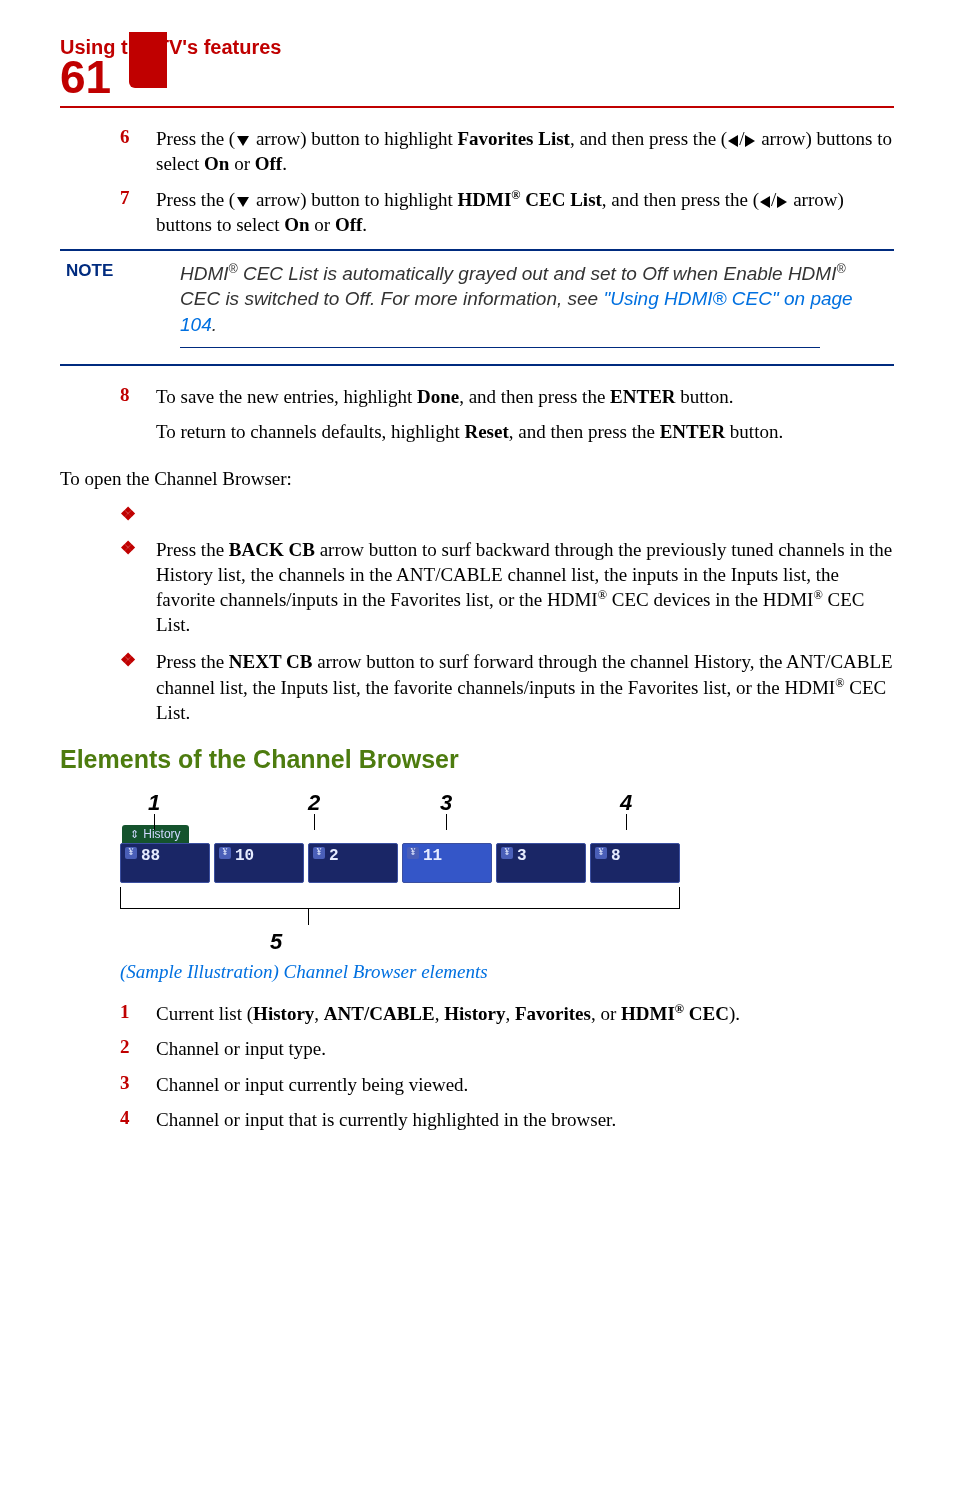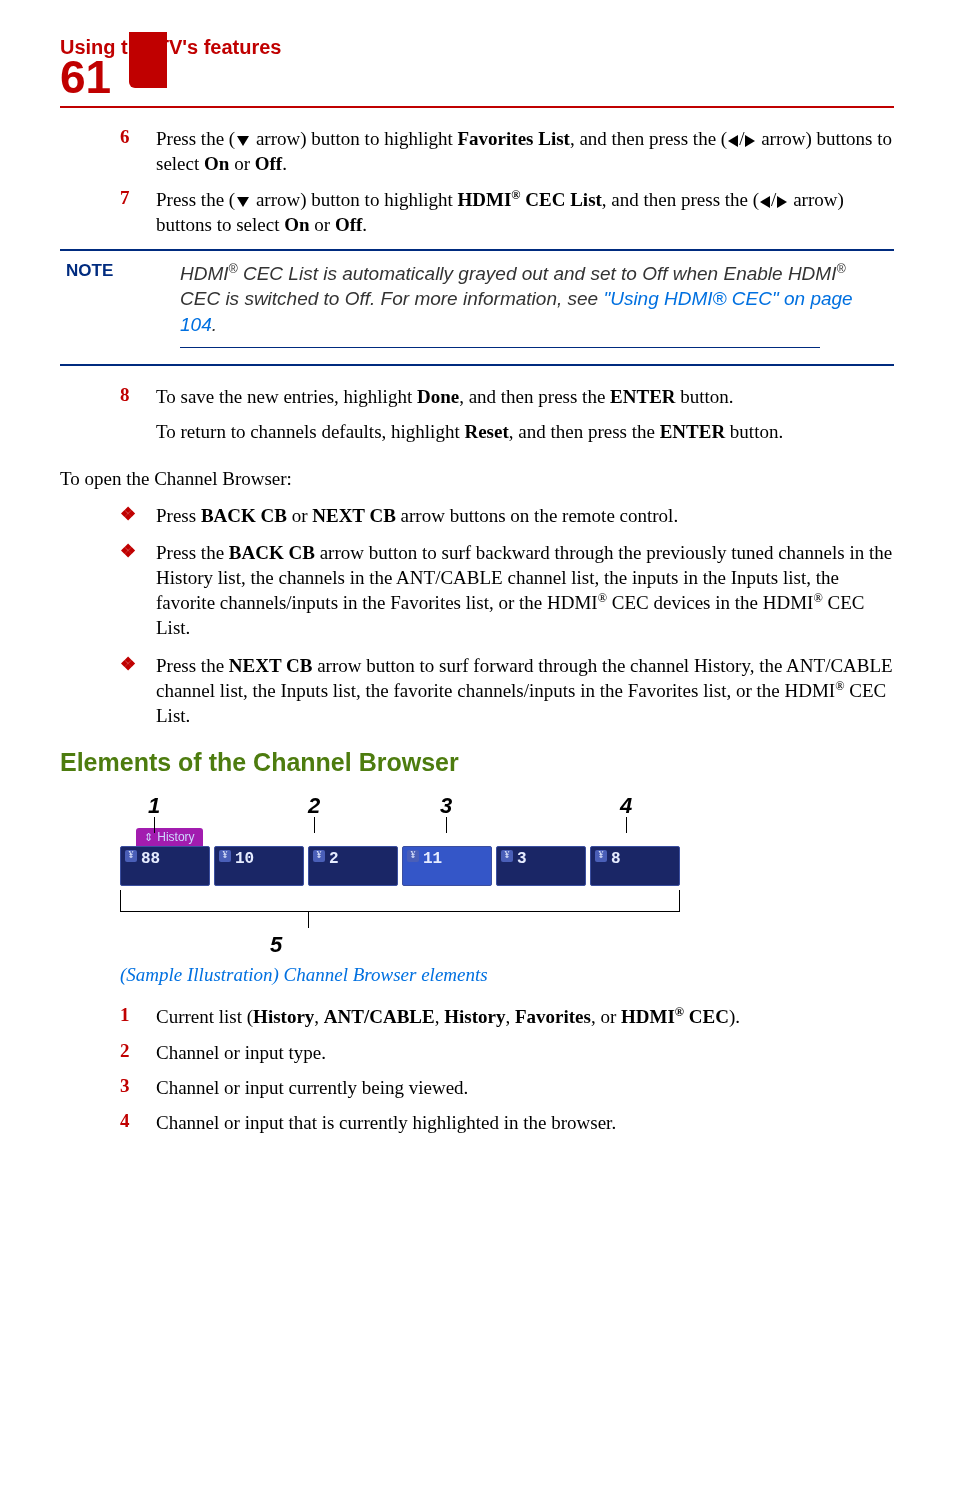--- a/index.html
+++ b/index.html
@@ -122,27 +122,27 @@
     font-weight: bold;
     font-style: italic;
     font-size: 22px;
     top: 0;
   }
   .fig-top .stem {
     position: absolute; width: 1px; background:#000; top:24px; height:16px;
   }
   .hist-tab {
     display:inline-block;
-    background:#a21caf;
+    background:#14532d;
     color:#cfd8ff;
     font-family: Arial, sans-serif;
     font-size:12px;
     padding:2px 8px;
     border-radius:3px 3px 0 0;
-    margin-left:16px;
+    margin-left:2px;
   }
   .arrow-lr {
     display:inline-block;
     color:#cfd8ff;
     font-size:11px;
     margin-right:4px;
   }
   .ch-strip {
     display:flex;
     gap:4px;
@@ -262,23 +262,20 @@
         <div class="para" style="margin-top:10px">
           <span>To return to channels defaults, highlight </span><b>Reset</b><span>, and then press the </span><b>ENTER</b><span> button.</span>
         </div>
       </div>
     </div>
 
     <div class="para" style="margin-left:-60px">To open the Channel Browser:</div>
 
     <div class="bull-item">
       <div class="b">❖</div>
-      <div class="t">
-        <span>Press </span><b>BACK CB</b><span> or </span><b>NEXT CB</b><span> arrow buttons on the remote control.</span>
-      </div>
     </div>
 
     <div class="bull-item">
       <div class="b">❖</div>
       <div class="t">
         <span>Press the </span><b>BACK CB</b><span> arrow button to surf backward through the previously tuned channels in the History list, the channels in the ANT/CABLE channel list, the inputs in the Inputs list, the favorite channels/inputs in the Favorites list, or the HDMI</span><sup>®</sup><span> CEC devices in the HDMI</span><sup>®</sup><span> CEC List.</span>
       </div>
     </div>
 
     <div class="bull-item">

